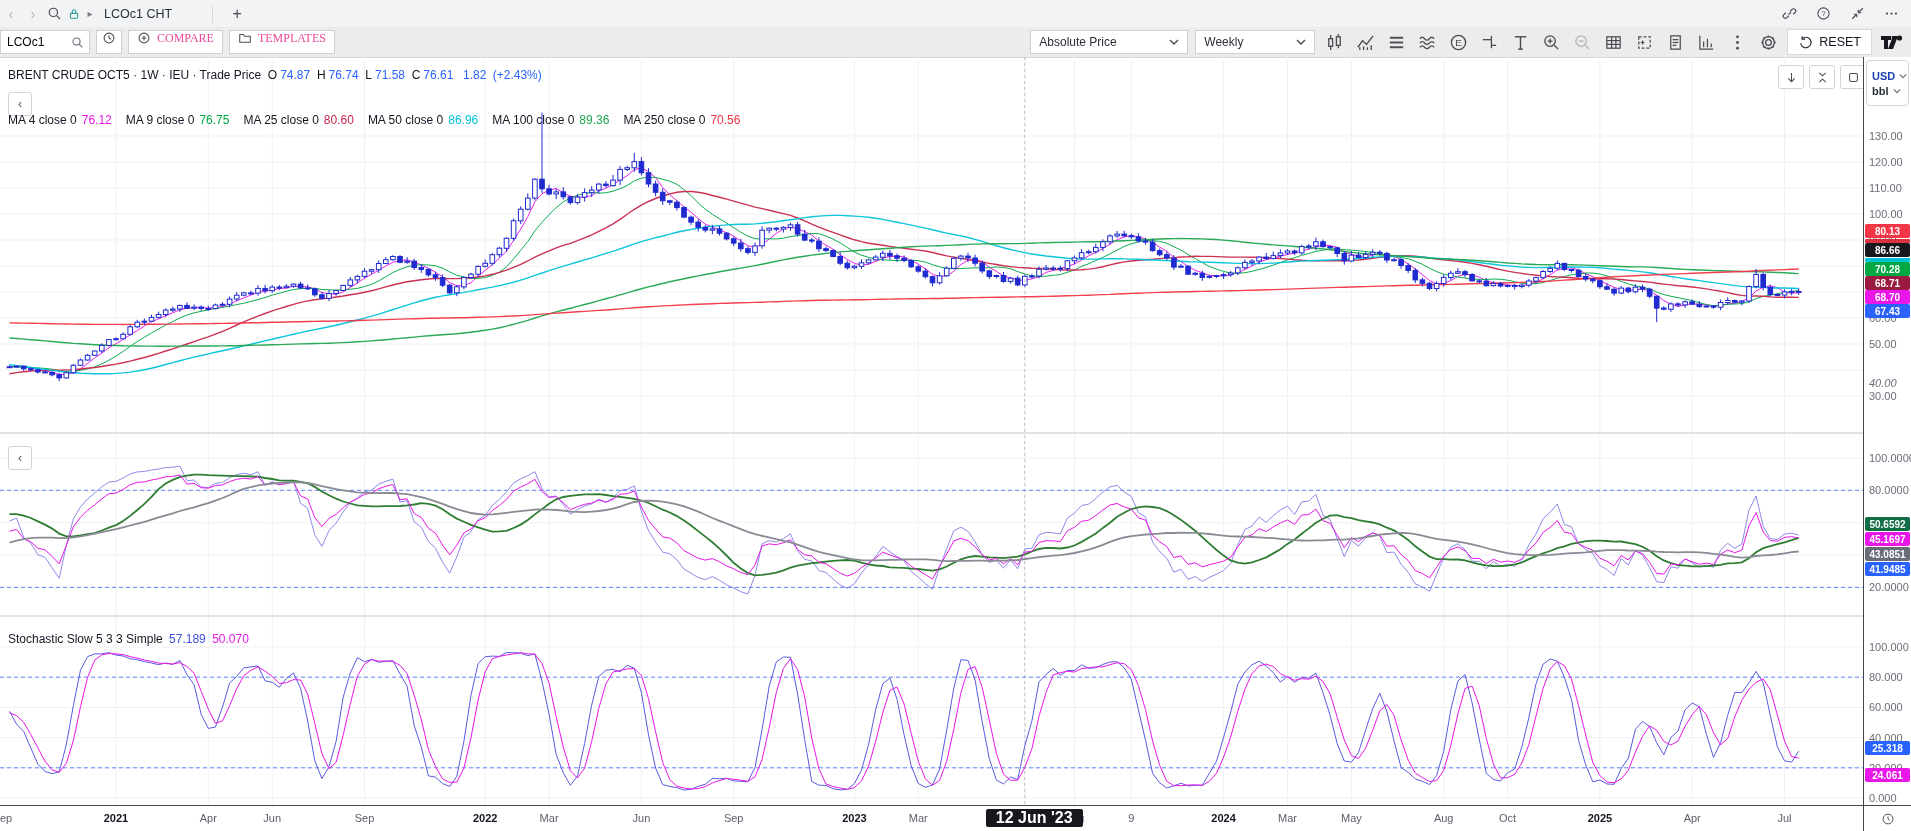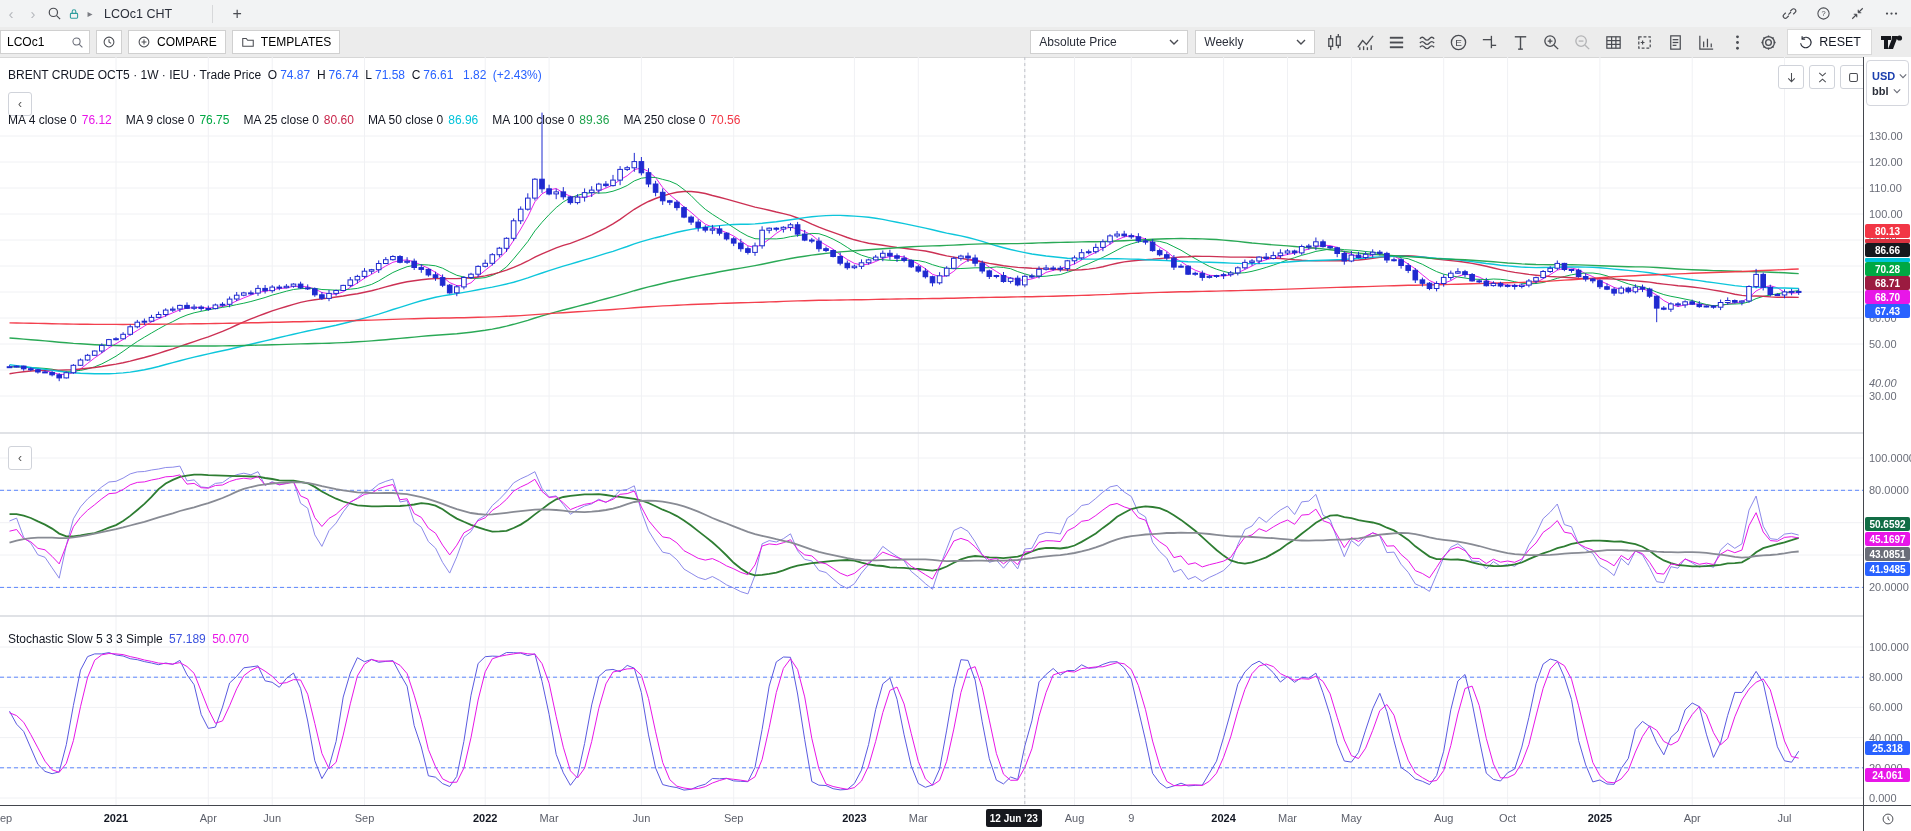--- a/index.html
+++ b/index.html
@@ -15,41 +15,41 @@
   #tab-title{margin-left:8px;color:#2a2e39;font-size:12.5px;}
   .tab-sep{width:1px;height:18px;background:#d7d8da;margin:0 14px 0 40px;}
   #tab-add{color:#4a4c52;font-size:16px;width:20px;text-align:center;}
   #tabbar-right{margin-left:auto;display:flex;align-items:center;gap:14px;padding-right:10px;color:#4a4c52;}
   
   #toolbar{left:0;top:27px;width:1911px;height:30px;background:#ececec;border-bottom:1px solid #d7d7d7;
            display:flex;align-items:center;}
   .tool-left{display:flex;align-items:center;gap:6px;padding-left:0;}
   #symbol-box{display:flex;align-items:center;width:88px;height:22px;background:#fff;border:1px solid #d0d0d0;}
   #symbol-box input{border:0;outline:0;width:62px;font:12px "Liberation Sans",sans-serif;padding-left:6px;background:transparent;}
-  .sq-btn{display:flex;align-items:center;justify-content:center;height:22px;background:#fff;border:1px solid #d0d0d0;padding:0 8px;gap:6px;font-size:12px;color:#000000;cursor:pointer;}
+  .sq-btn{display:flex;align-items:flex-start;justify-content:center;height:22px;background:#fff;border:1px solid #d0d0d0;padding:0 8px;gap:6px;font-size:12px;color:#ec4899;cursor:pointer;font-family:Liberation Serif, serif;}
   .sq-btn.icon-only{width:24px;padding:0;}
   .tool-right{margin-left:auto;display:flex;align-items:center;gap:7px;padding-right:6px;}
   .select{display:flex;align-items:center;justify-content:space-between;background:#fff;border:1px solid #d0d0d0;height:22px;padding:0 8px;color:#2a2e39;cursor:pointer;}
   .ticon{display:flex;align-items:center;justify-content:center;width:24px;height:24px;cursor:pointer;}
   #reset-btn{display:flex;align-items:center;gap:6px;background:#fff;border:1px solid #d9d9d9;height:24px;padding:0 10px;font-size:12.5px;cursor:pointer;}
   
   #chart-svg{left:0;top:57px;}
   #axis-col{left:1863px;top:57px;width:48px;height:748px;background:#fff;border-left:1px solid #43464d;font-size:11px;color:#6a6d78;}
   .tick{position:absolute;left:5px;width:43px;}
   .badge{position:absolute;left:1px;width:45px;height:14px;border-radius:2px;color:#fff;font-size:10px;font-weight:bold;
          display:flex;align-items:center;justify-content:center;}
   .sliver{position:absolute;left:1px;width:45px;height:4px;border-radius:1px;}
   #unit-box{position:absolute;left:2px;top:3px;width:43px;height:46px;background:#fff;border:1px solid #d4d6dd;border-radius:4px;
             display:flex;flex-direction:column;justify-content:center;gap:3px;padding-left:5px;box-sizing:border-box;}
   .unit-row{display:flex;align-items:center;gap:4px;font-size:11px;}
   #time-axis{left:0;top:805px;width:1863px;height:26px;background:#fff;border-top:1px solid #43464d;}
   .tlabel{position:absolute;top:6px;width:60px;margin-left:-30px;text-align:center;font-size:11px;color:#5d606b;}
   .tlabel.year{color:#131722;font-weight:bold;}
-  #time-badge{position:absolute;top:3px;height:18px;padding:0 4px;margin-left:-39px;background:#16181d;color:#fff;
-              font-size:10px;font-weight:bold;display:flex;align-items:center;border-radius:2px;}
+  #time-badge{position:absolute;top:3px;height:18px;padding:0 10px;margin-left:-39px;background:#16181d;color:#fff;
+              font-size:16px;font-weight:bold;display:flex;align-items:center;border-radius:2px;}
   #axis-corner{left:1863px;top:805px;width:48px;height:26px;background:#fff;border-top:1px solid #43464d;border-left:1px solid #43464d;
                display:flex;align-items:center;justify-content:center;}
   
   .legend{white-space:nowrap;font-size:12px;color:#131722;}
   .lv{margin-left:3px;}
   .collapse-btn{width:22px;height:22px;background:#fff;border:1px solid #d0d3da;border-radius:3px;color:#555;
                 display:flex;align-items:center;justify-content:center;font-size:12px;cursor:pointer;}
   #pane-controls{display:flex;gap:5px;}
   .pane-btn{width:24px;height:22px;background:#fff;border:1px solid #d0d3da;border-radius:3px;display:flex;align-items:center;justify-content:center;cursor:pointer;}
   

